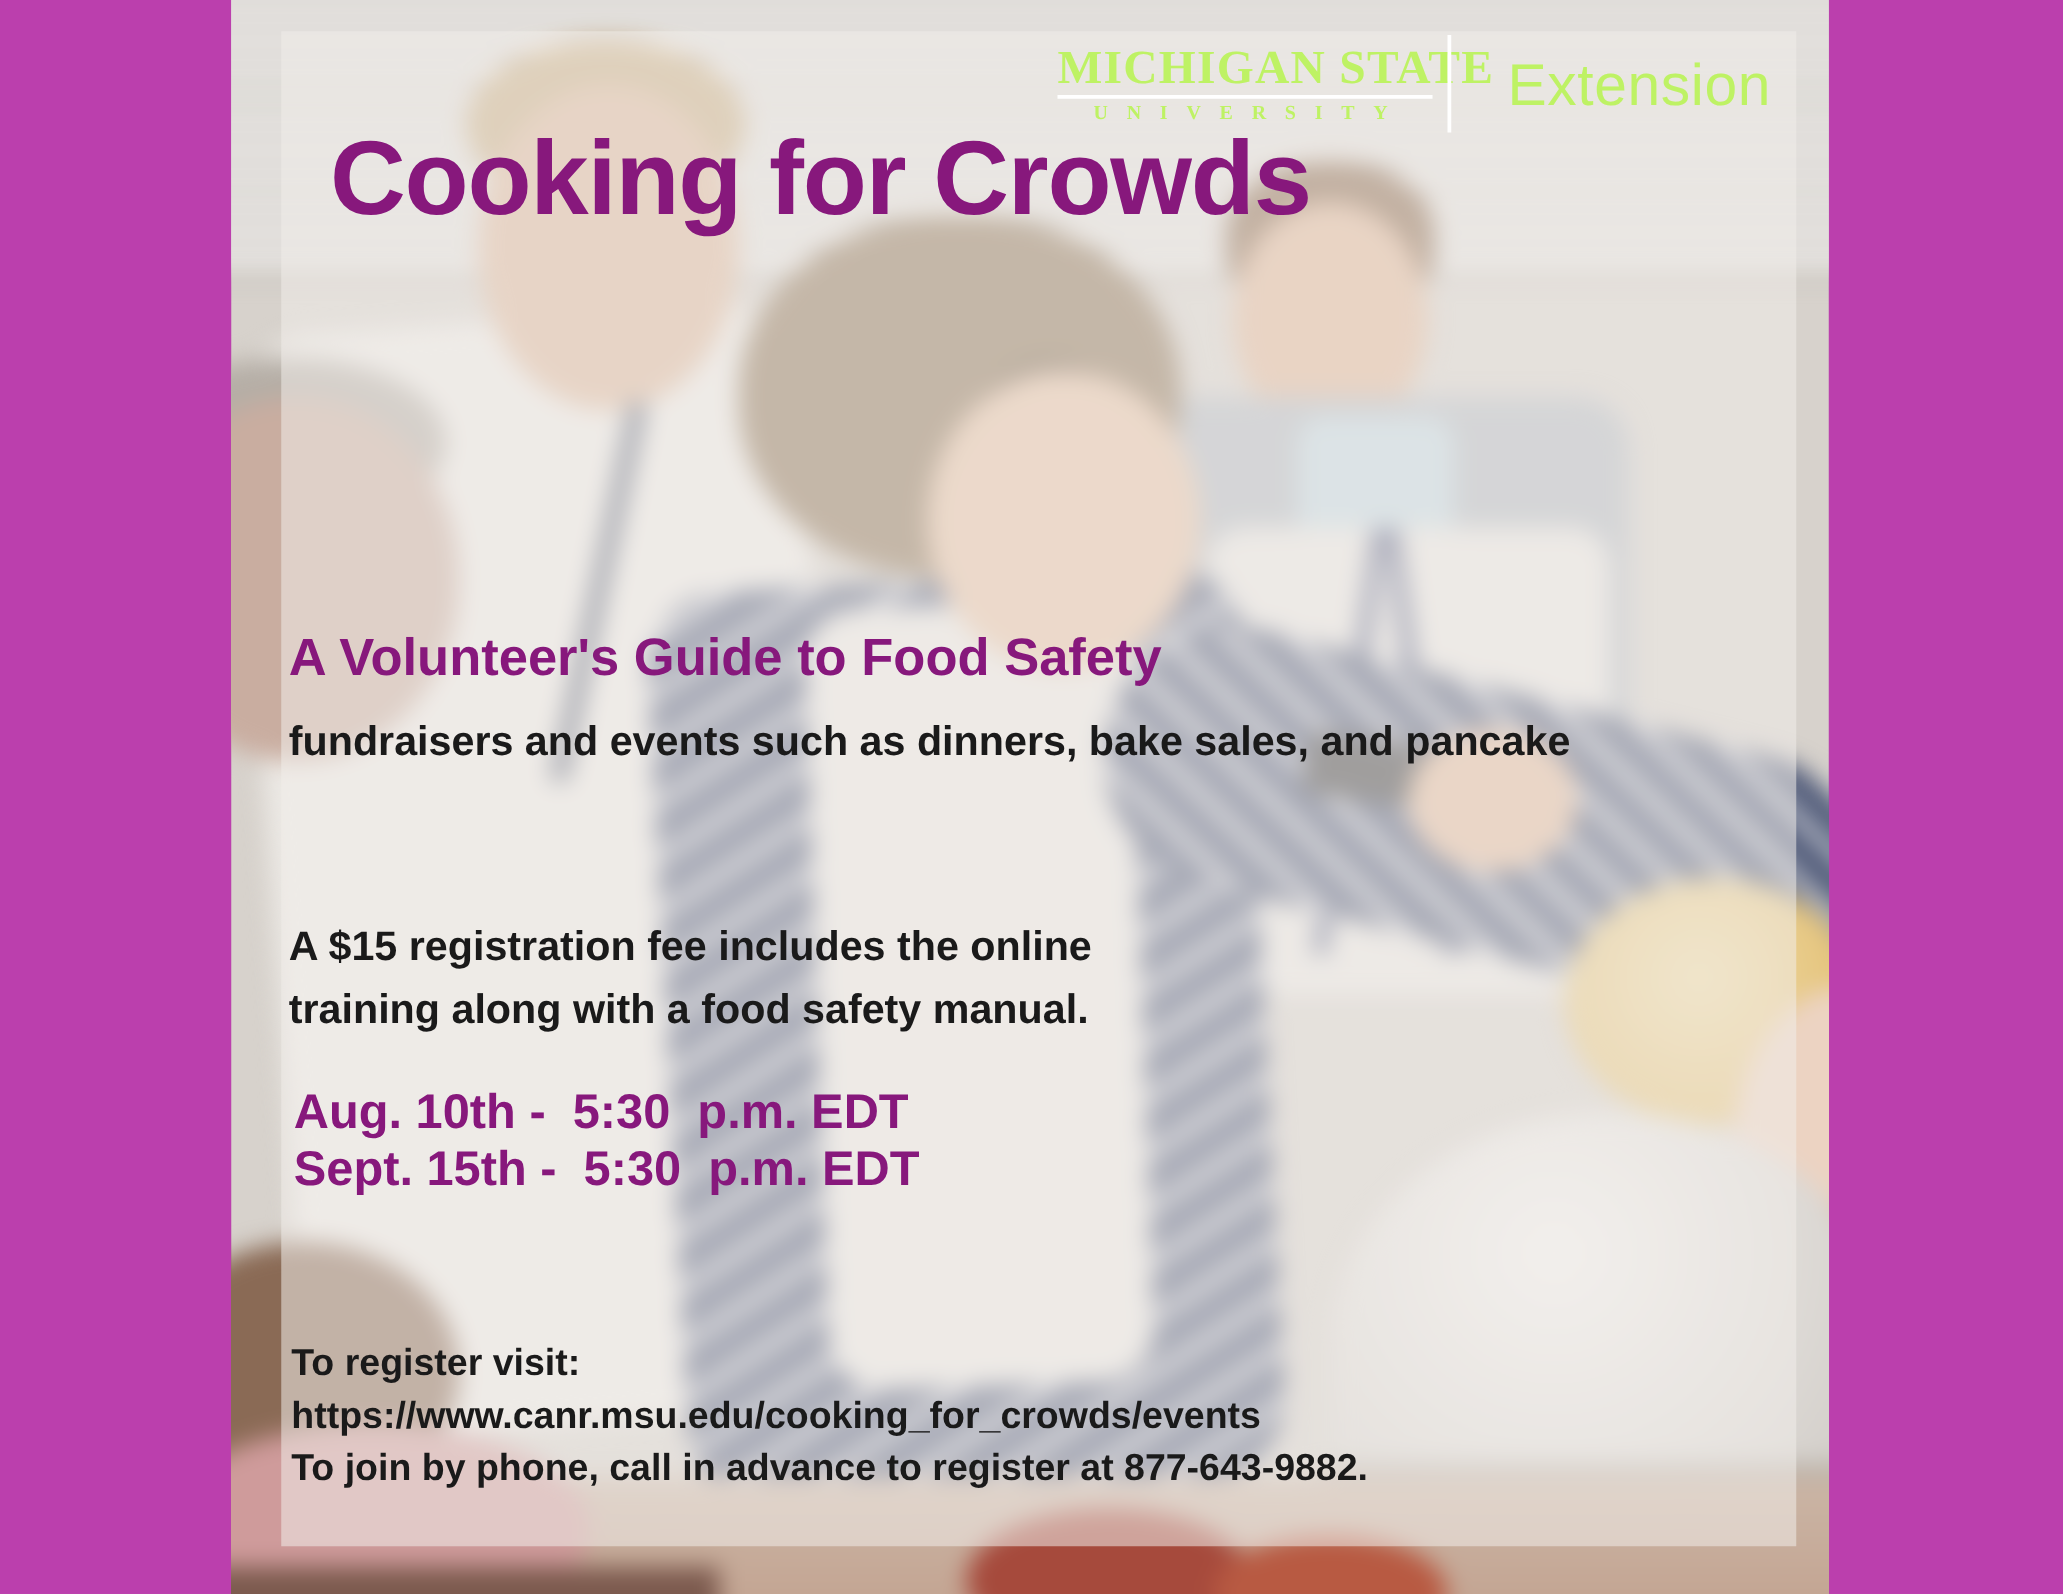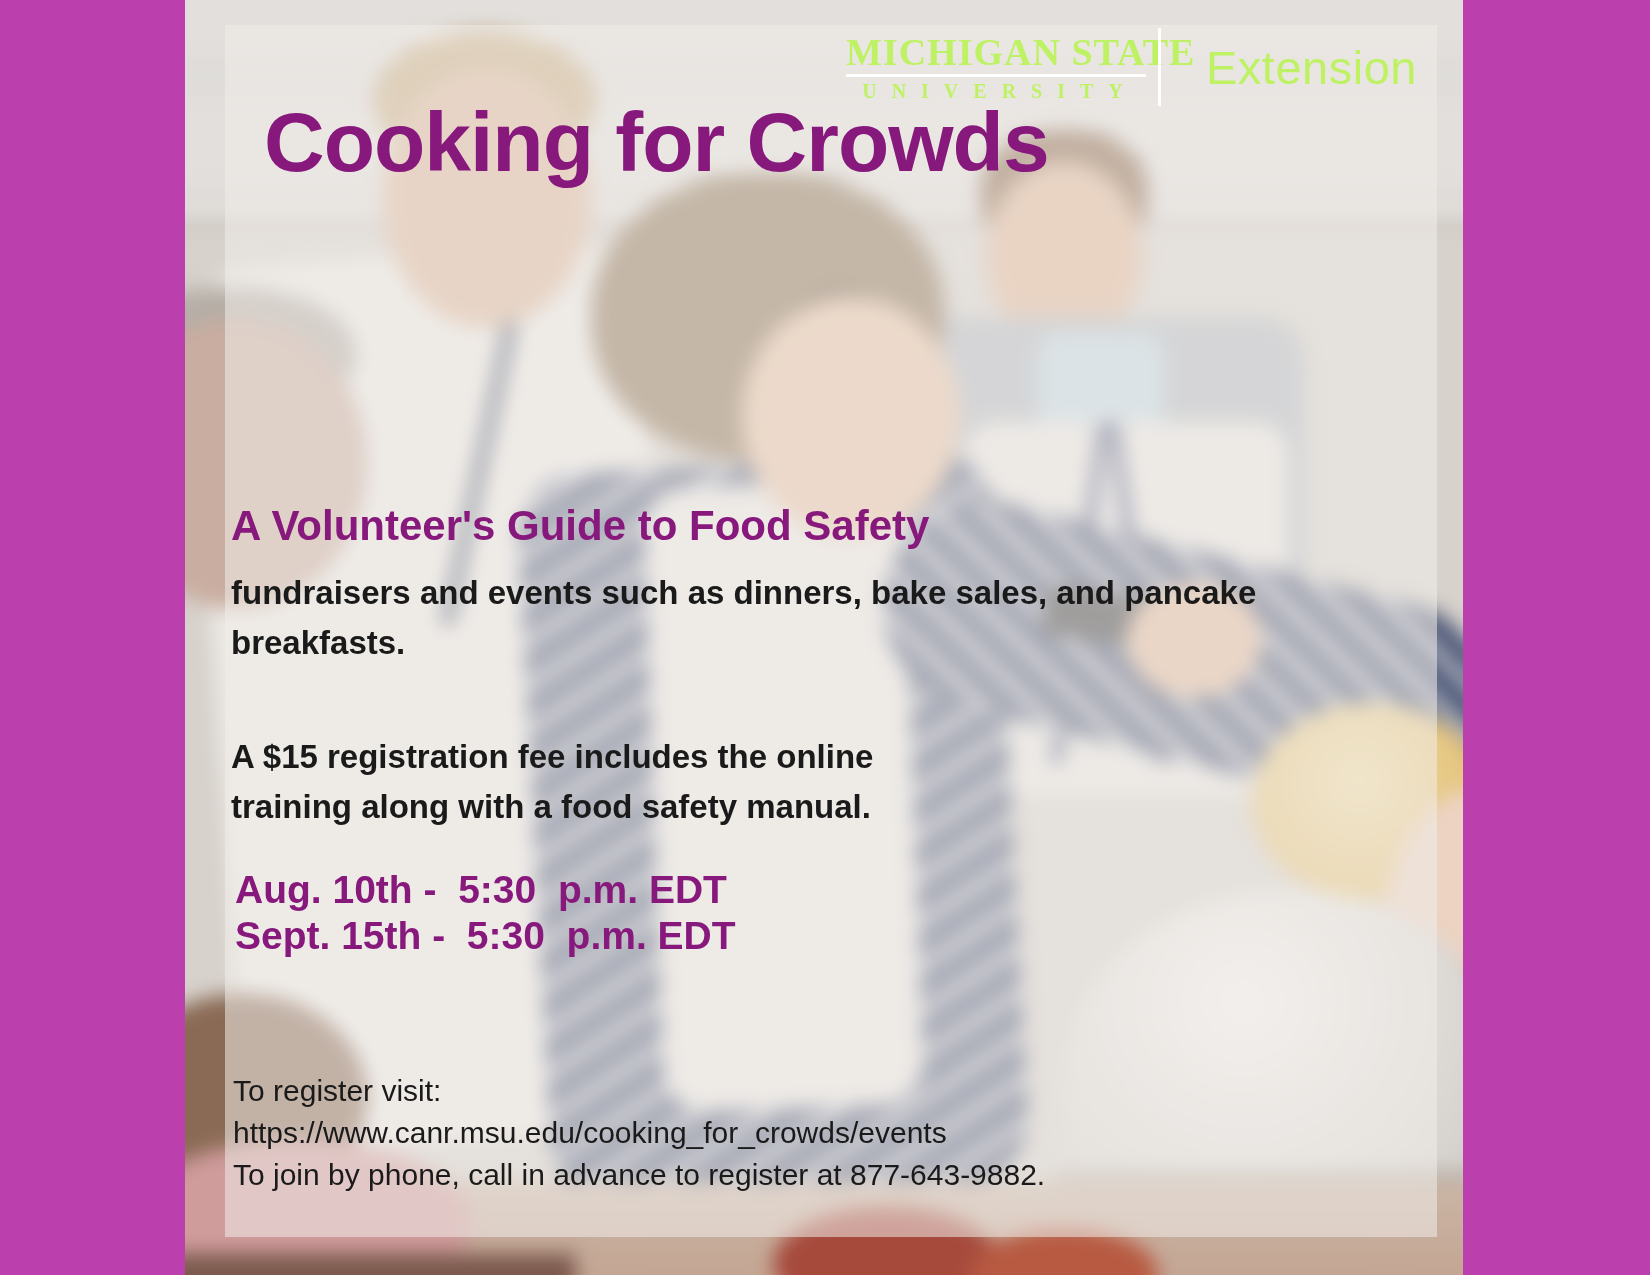--- a/index.html
+++ b/index.html
@@ -49,37 +49,37 @@
   .dark-bottom{left:0;top:1230px;width:400px;height:60px;background:#7c5a4e;}
   
   #card{position:absolute;left:225px;top:25px;width:1212px;height:1212px;
         background:rgba(240,237,233,0.55);}
   
   #text-layer{position:absolute;inset:0;}
   #logo-row{position:absolute;left:846px;top:28px;display:flex;align-items:center;color:#bef264;}
   #msu-wordmark{width:300px;text-align:center;}
   #msu-line1{font-family:"Liberation Serif",serif;font-weight:700;font-size:38px;letter-spacing:1px;
              line-height:40px;border-bottom:3px solid #fff;padding-bottom:2px;white-space:nowrap;}
-  #msu-line2{font-family:"Liberation Serif",serif;font-weight:700;font-size:20px;letter-spacing:15px;
+  #msu-line2{font-family:"Liberation Serif",serif;font-weight:700;font-size:16px;letter-spacing:15px;
              padding-left:8px;margin-top:3px;white-space:nowrap;}
   #logo-divider{width:3px;height:78px;background:#fff;margin-left:12px;}
   #logo-extension{font-size:47px;font-weight:400;margin-left:45px;letter-spacing:0.5px;}
   #flyer-title{position:absolute;left:240px;top:100px;font-size:84px;font-weight:700;
                letter-spacing:-1px;color:#87187c;line-height:1;white-space:nowrap;margin-left:24px;}
   #flyer-subtitle{position:absolute;left:231px;top:505px;font-size:42px;font-weight:700;
                   color:#87187c;line-height:1;white-space:nowrap;}
   #body1{position:absolute;left:231px;top:568px;}
   #body2{position:absolute;left:231px;top:732px;}
   .body-line{font-size:33px;font-weight:700;color:#1a1a1a;line-height:50px;white-space:nowrap;}
   .session-line{position:absolute;left:235px;font-size:39px;font-weight:700;color:#87187c;
                 line-height:48px;white-space:pre;}
   #session-0{top:866px;}
   #session-1{top:912px;}
   #register-block{position:absolute;left:233px;top:1070px;}
-  .register-line{font-size:30px;font-weight:400;color:#1a1a1a;line-height:42px;white-space:nowrap;}
+  .register-line{font-size:30px;font-weight:700;color:#1a1a1a;line-height:42px;white-space:nowrap;}
 </style>
 </head>
 <body>
 
 <div id="root">
 
   <div id="photo">
     <div id="photo-blur">
 
       <div class="sh blinds"></div>
@@ -130,21 +130,20 @@
       <div id="logo-divider"></div>
       <div id="logo-extension">Extension</div>
     </div>
 
     <div id="flyer-title">Cooking for Crowds</div>
 
     <div id="flyer-subtitle">A Volunteer's Guide to Food Safety</div>
 
     <div id="body1">
       <div class="body-line">fundraisers and events such as dinners, bake sales, and pancake</div>
-      <div class="body-line">breakfasts.</div>
     </div>
 
     <div id="body2">
       <div class="body-line">A $15 registration fee includes the online</div>
       <div class="body-line">training along with a food safety manual.</div>
     </div>
 
     <div id="session-0" class="session-line">Aug. 10th -  5:30  p.m. EDT</div>
     <div id="session-1" class="session-line">Sept. 15th -  5:30  p.m. EDT</div>
 

